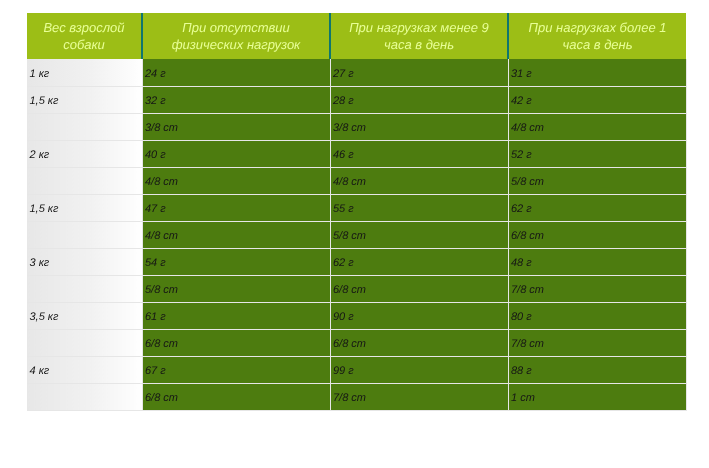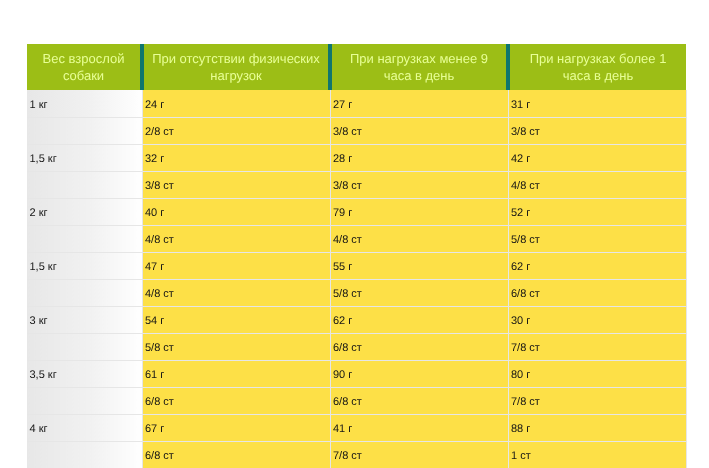--- a/index.html
+++ b/index.html
@@ -1,30 +1,30 @@
 <!DOCTYPE html>
 <html><head>
 <meta charset="utf-8">
 <title>Таблица кормления</title>
 <style>
   html,body{margin:0;padding:0;background:#ffffff;}
   body{width:709px;height:468px;overflow:hidden;
        font-family:"Liberation Sans",sans-serif;
        -webkit-font-smoothing:antialiased;text-rendering:geometricPrecision;}
-  .table-wrap{position:absolute;left:27px;top:44px;width:659px;
-       transform:translateZ(0);will-change:transform;}
+  .table-wrap{position:absolute;left:27px;top:13px;width:659px;
+       transform:translateZ(0);will-change:transform;font-style:italic;}
   table.feed{border-collapse:collapse;width:659px;table-layout:fixed;}
   table.feed th{background:#9cbe16;color:#e8ff96;font-weight:normal;font-size:13px;
        line-height:17px;text-align:center;padding:4px 5px;height:46px;
-       box-sizing:border-box;border-left:4px solid #0f766e;vertical-align:middle;}
+       box-sizing:border-box;border-left:2px solid #0f766e;vertical-align:middle;}
   table.feed th.h1{border-left:none;}
   table.feed td{font-size:11px;color:#151515;height:27px;box-sizing:border-box;
        padding:4px 0 0 2.5px;line-height:19px;
        border-bottom:1px solid #e6e6e6;border-left:1px solid #e6e6e6;
-       background:#fde047;vertical-align:middle;}
+       background:#4d7c0f;vertical-align:middle;}
   table.feed td.last{border-right:1px solid #e6e6e6;}
   table.feed td.wcol{border-left:none;
        background:linear-gradient(to right,#e7e7e7 0%,#f1f1f1 55%,#fcfcfc 92%,#ffffff 100%);}
   col.c1{width:115px;}col.c2{width:188px;}col.c3{width:178px;}col.c4{width:178px;}
 </style>
 </head>
 <body>
 
 <div class="table-wrap">
   <table class="feed">
@@ -43,44 +43,38 @@
       </tr>
     </thead>
     <tbody>
 
       <tr>
         <td class="wcol">1 кг</td>
         <td>24 г</td>
         <td>27 г</td>
         <td class="last">31 г</td>
       </tr>
-      <tr>
-        <td class="wcol"></td>
-        <td>2/8 ст</td>
-        <td>3/8 ст</td>
-        <td class="last">3/8 ст</td>
-      </tr>
 
       <tr>
         <td class="wcol">1,5 кг</td>
         <td>32 г</td>
         <td>28 г</td>
         <td class="last">42 г</td>
       </tr>
       <tr>
         <td class="wcol"></td>
         <td>3/8 ст</td>
         <td>3/8 ст</td>
         <td class="last">4/8 ст</td>
       </tr>
 
       <tr>
         <td class="wcol">2 кг</td>
         <td>40 г</td>
-        <td>79 г</td>
+        <td>46 г</td>
         <td class="last">52 г</td>
       </tr>
       <tr>
         <td class="wcol"></td>
         <td>4/8 ст</td>
         <td>4/8 ст</td>
         <td class="last">5/8 ст</td>
       </tr>
 
       <tr>
@@ -93,21 +87,21 @@
         <td class="wcol"></td>
         <td>4/8 ст</td>
         <td>5/8 ст</td>
         <td class="last">6/8 ст</td>
       </tr>
 
       <tr>
         <td class="wcol">3 кг</td>
         <td>54 г</td>
         <td>62 г</td>
-        <td class="last">30 г</td>
+        <td class="last">48 г</td>
       </tr>
       <tr>
         <td class="wcol"></td>
         <td>5/8 ст</td>
         <td>6/8 ст</td>
         <td class="last">7/8 ст</td>
       </tr>
 
       <tr>
         <td class="wcol">3,5 кг</td>
@@ -118,21 +112,21 @@
       <tr>
         <td class="wcol"></td>
         <td>6/8 ст</td>
         <td>6/8 ст</td>
         <td class="last">7/8 ст</td>
       </tr>
 
       <tr>
         <td class="wcol">4 кг</td>
         <td>67 г</td>
-        <td>41 г</td>
+        <td>99 г</td>
         <td class="last">88 г</td>
       </tr>
       <tr>
         <td class="wcol"></td>
         <td>6/8 ст</td>
         <td>7/8 ст</td>
         <td class="last">1 ст</td>
       </tr>
 
     </tbody>

